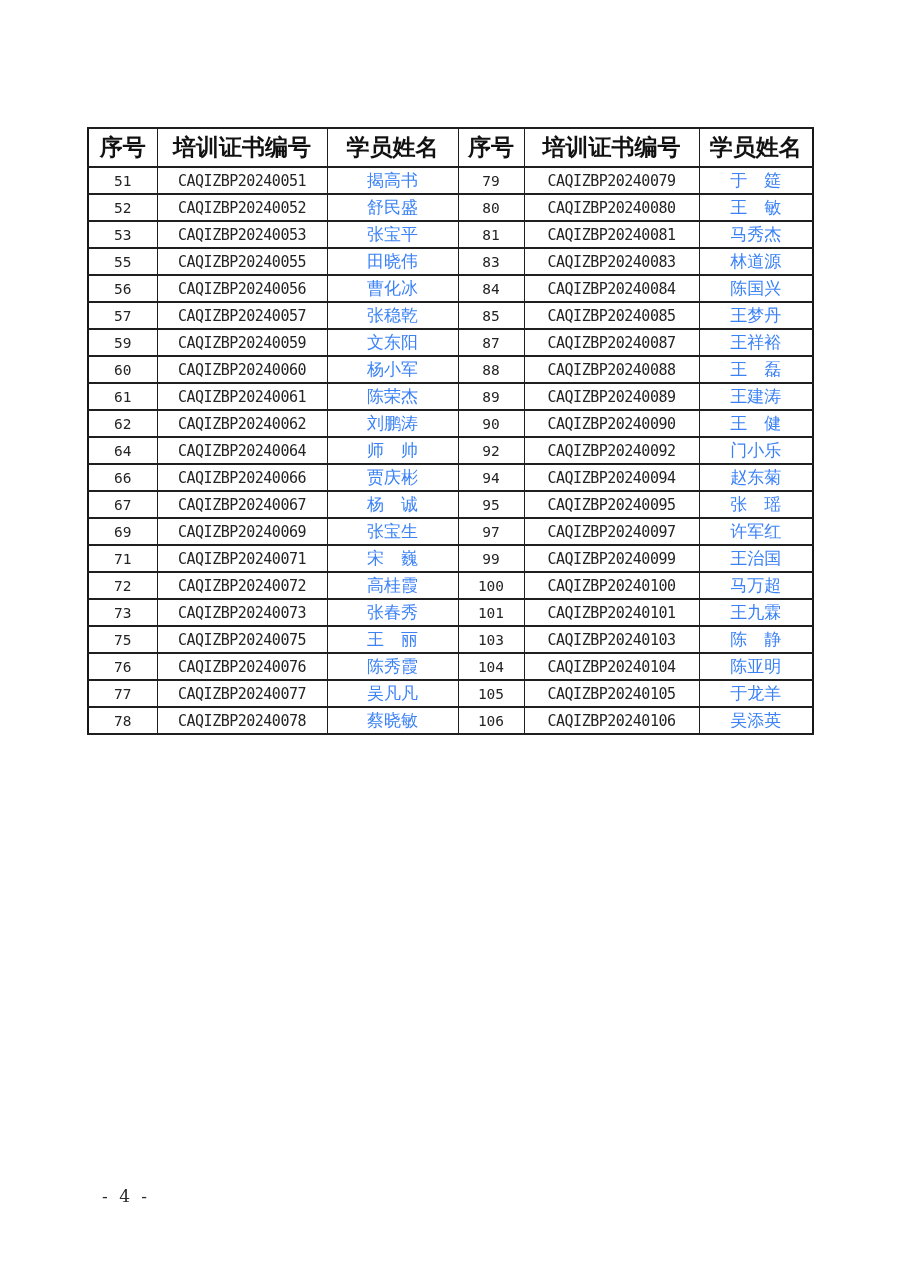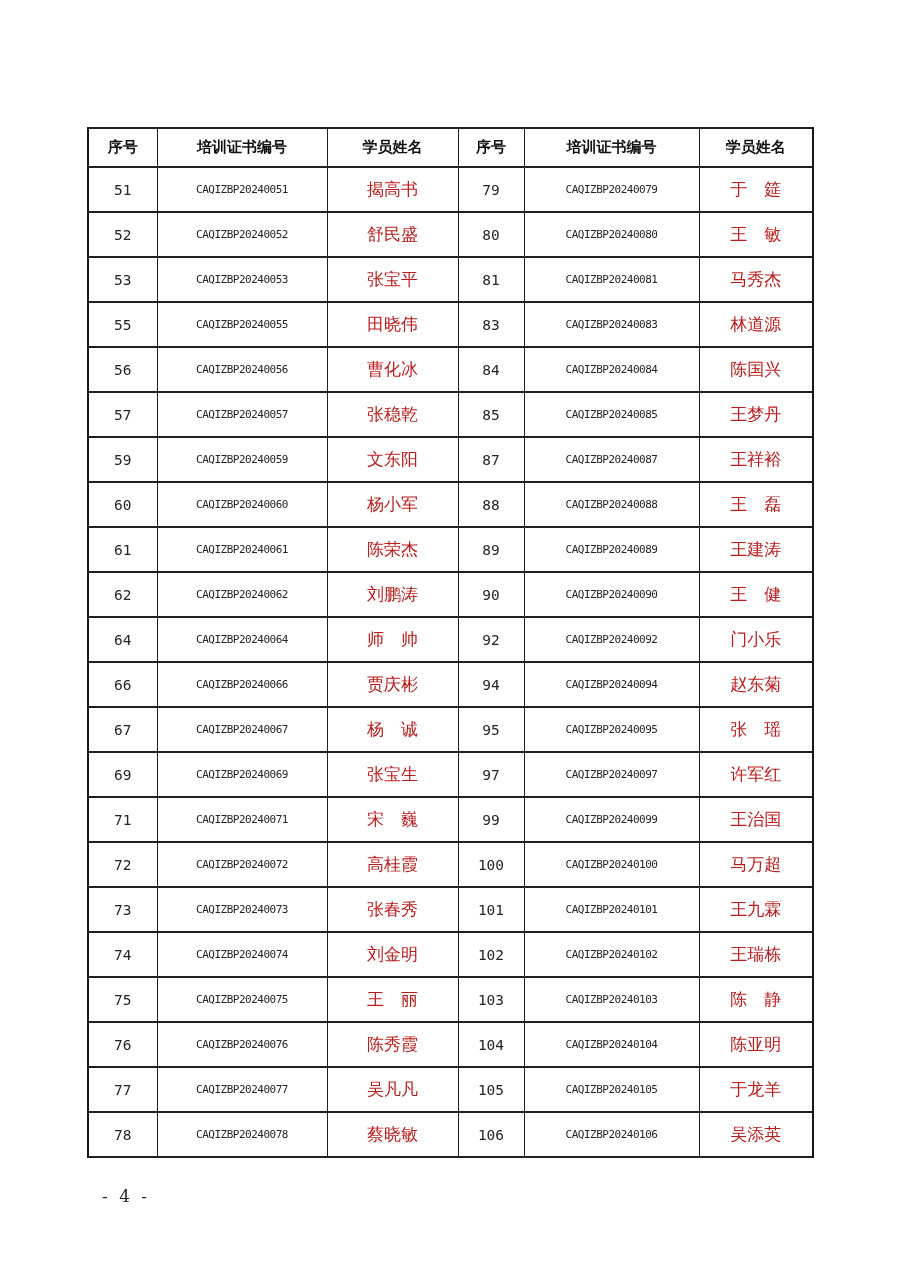--- a/index.html
+++ b/index.html
@@ -26,42 +26,42 @@
     border: 1px solid #1f1f1f;
     border-top-width: 2px;
     border-bottom-width: 2px;
     text-align: center;
     vertical-align: middle;
     padding: 0;
     overflow: hidden;
     white-space: nowrap;
   }
   .roster-table thead tr { height: 39px; }
-  .roster-table tbody tr { height: 45px; }
+  .roster-table tbody tr { height: 27px; }
   .roster-table th {
     font-family: "Liberation Serif", serif;
     font-weight: bold;
-    font-size: 15px;
+    font-size: 23px;
     color: #111111;
   }
   td.serial {
     font-family: "DejaVu Sans Mono", monospace;
     font-size: 14.5px;
     color: #242424;
   }
   td.cert {
     font-family: "DejaVu Sans Mono", monospace;
-    font-size: 11px;
+    font-size: 15px;
     letter-spacing: -0.5px;
     color: #242424;
   }
   td.name {
     font-family: "Liberation Serif", serif;
     font-size: 17px;
-    color: #b91c1c;
+    color: #3b82f6;
   }
   .page-footer {
     position: absolute;
     left: 102px;
     top: 1186px;
     font-family: "DejaVu Serif", serif;
     font-size: 17px;
     letter-spacing: 3px;
     color: #2a2a2a;
   }
@@ -221,28 +221,20 @@
   </tr>
         <tr>
     <td class="serial">73</td>
     <td class="cert">CAQIZBP20240073</td>
     <td class="name">张春秀</td>
     <td class="serial">101</td>
     <td class="cert">CAQIZBP20240101</td>
     <td class="name">王九霖</td>
   </tr>
         <tr>
-    <td class="serial">74</td>
-    <td class="cert">CAQIZBP20240074</td>
-    <td class="name">刘金明</td>
-    <td class="serial">102</td>
-    <td class="cert">CAQIZBP20240102</td>
-    <td class="name">王瑞栋</td>
-  </tr>
-        <tr>
     <td class="serial">75</td>
     <td class="cert">CAQIZBP20240075</td>
     <td class="name">王　丽</td>
     <td class="serial">103</td>
     <td class="cert">CAQIZBP20240103</td>
     <td class="name">陈　静</td>
   </tr>
         <tr>
     <td class="serial">76</td>
     <td class="cert">CAQIZBP20240076</td>

